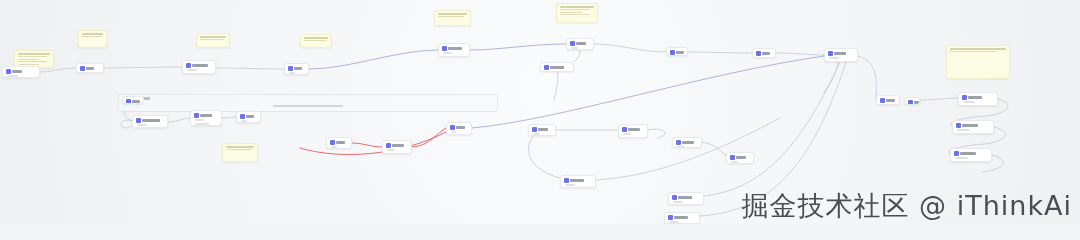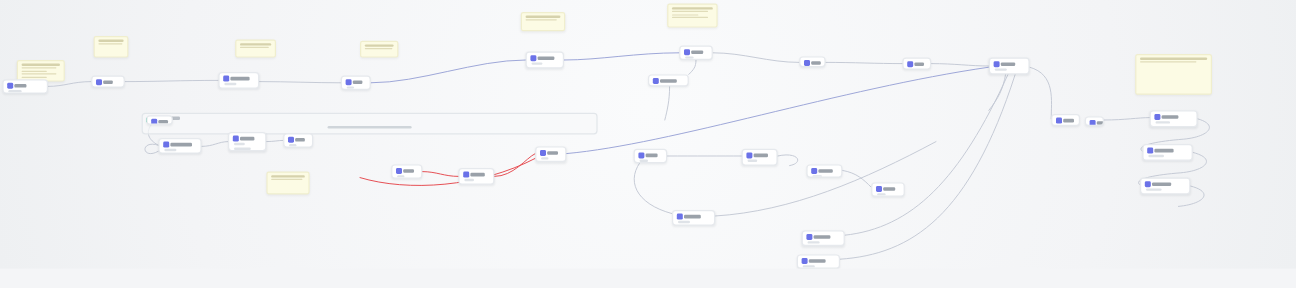--- a/index.html
+++ b/index.html
@@ -480,14 +480,15 @@
       </div>
       <div class="node" style="left: 904px; top: 97px; width: 16px; height: 8px;">
         <div class="hdr">
           <span class="badge b-blue"></span>
           <span class="ttl" style="width: 6px;"></span>
         </div>
         <span class="port"></span>
       </div>
     </div>
 
+  <div id="watermark">掘金技术社区 @ iThinkAi</div>
 
 </div>
 
 </body></html>

